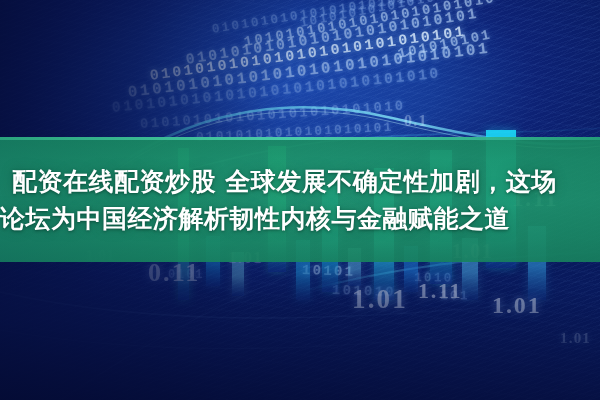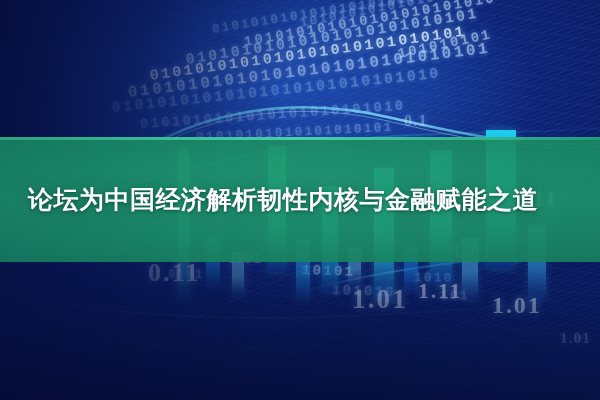--- a/index.html
+++ b/index.html
@@ -103,21 +103,21 @@
   }
   .hl-line{
     color:#ffffff;font-weight:700;
     font-family:"DejaVu Sans","Liberation Sans",sans-serif;
     font-size:25px;line-height:37px;
     letter-spacing:.5px;
     text-shadow:0 1px 3px rgba(0,40,30,.55), 0 0 12px rgba(0,60,45,.35);
     white-space:nowrap;
   }
   #hl-line-1{padding-left:12px;}
-  #hl-line-2{padding-left:28px;}
+  #hl-line-2{}
 </style>
 </head>
 <body>
 
 <div id="stage">
 
   <div class="layer" id="bg-base"></div>
   <div class="layer" id="tex-diag-c"></div>
   <div class="layer" id="tex-diag-a"></div>
   <div class="layer" id="tex-diag-b"></div>
@@ -197,16 +197,17 @@
     </div>
 
   <div class="layer" id="bg-darkleft"></div>
   <div class="layer" id="bg-darkbottom"></div>
 
   <div id="green-band" style="top: 137px; height: 125px;"></div>
   <div id="green-band-tint" style="top: 137px; height: 125px;"></div>
   <div id="green-band-topedge" style="top: 137px;"></div>
 
   <div id="headline" style="top: 137px; height: 125px;">
+    <div class="hl-line" id="hl-line-1">配资在线配资炒股 全球发展不确定性加剧，这场</div>
     <div class="hl-line" id="hl-line-2">论坛为中国经济解析韧性内核与金融赋能之道</div>
   </div>
 
 </div>
 
 </body></html>

